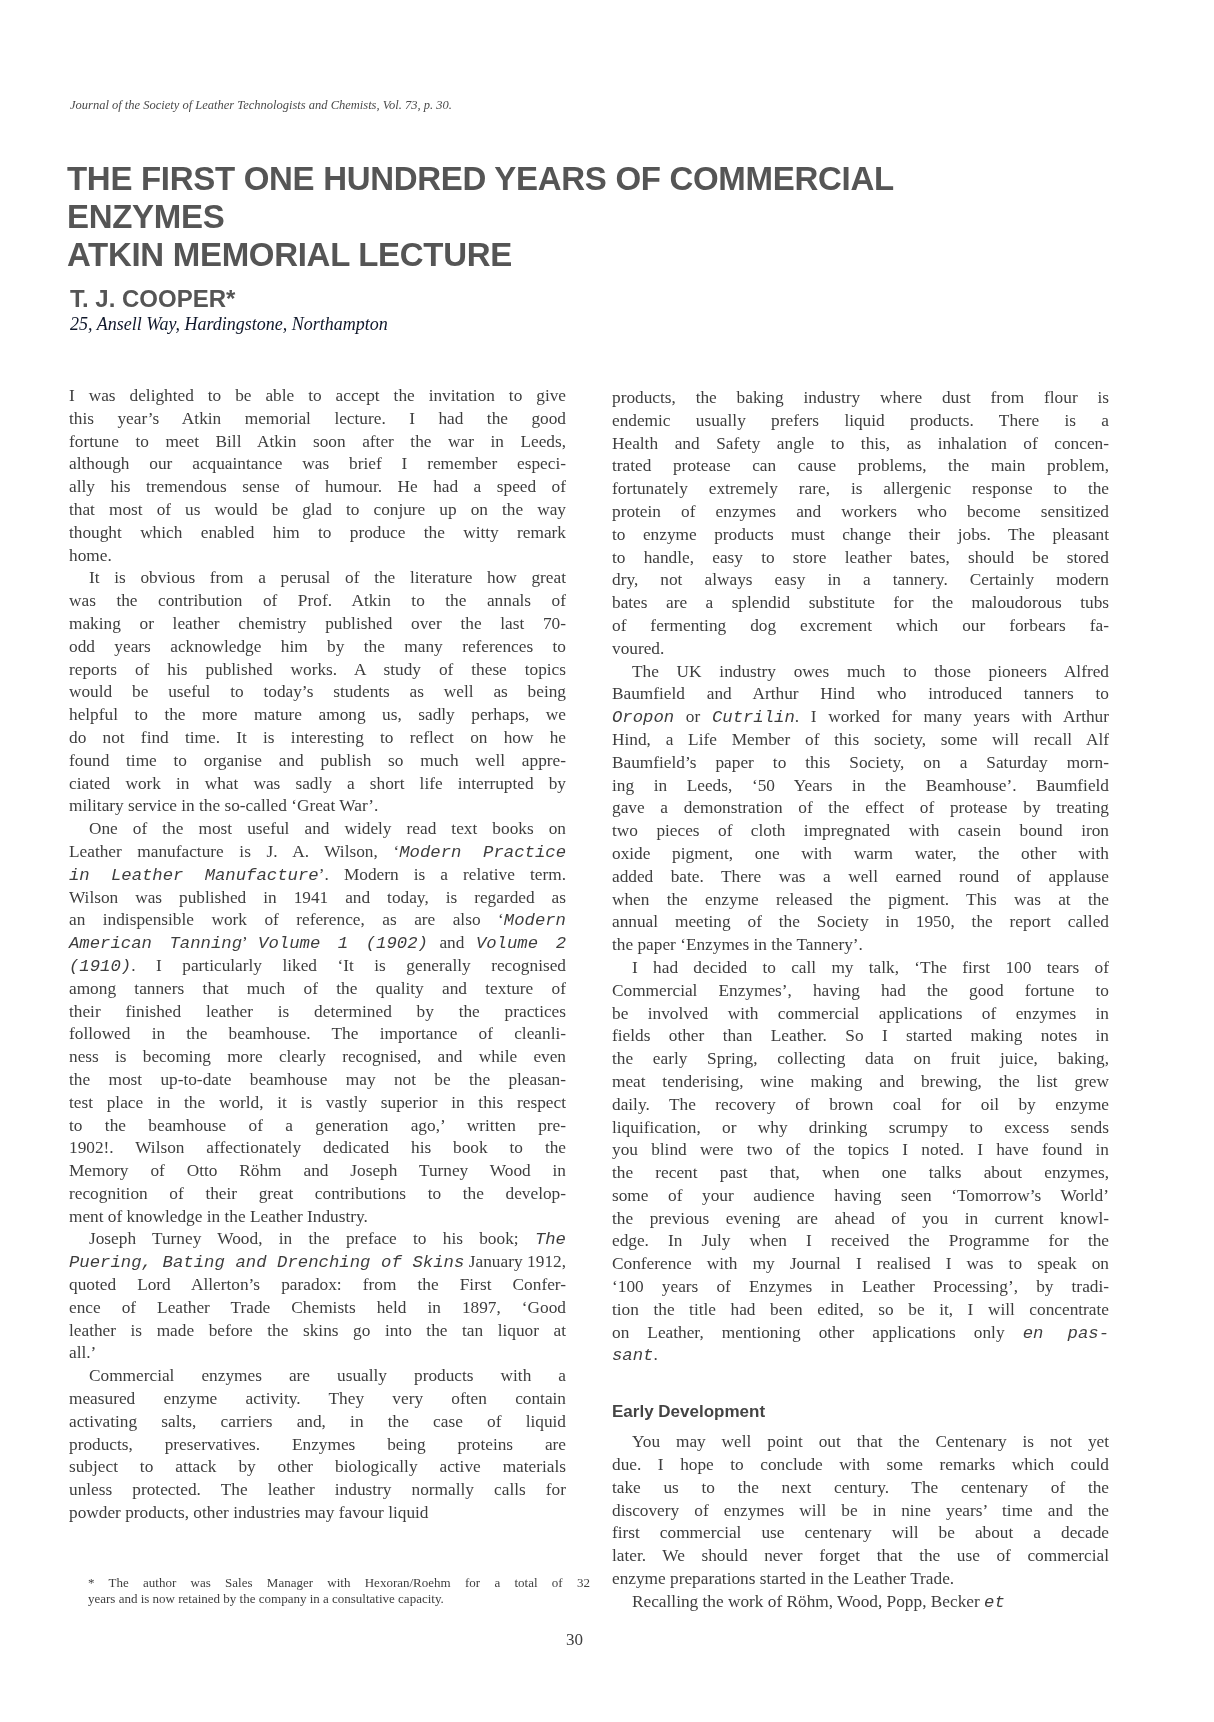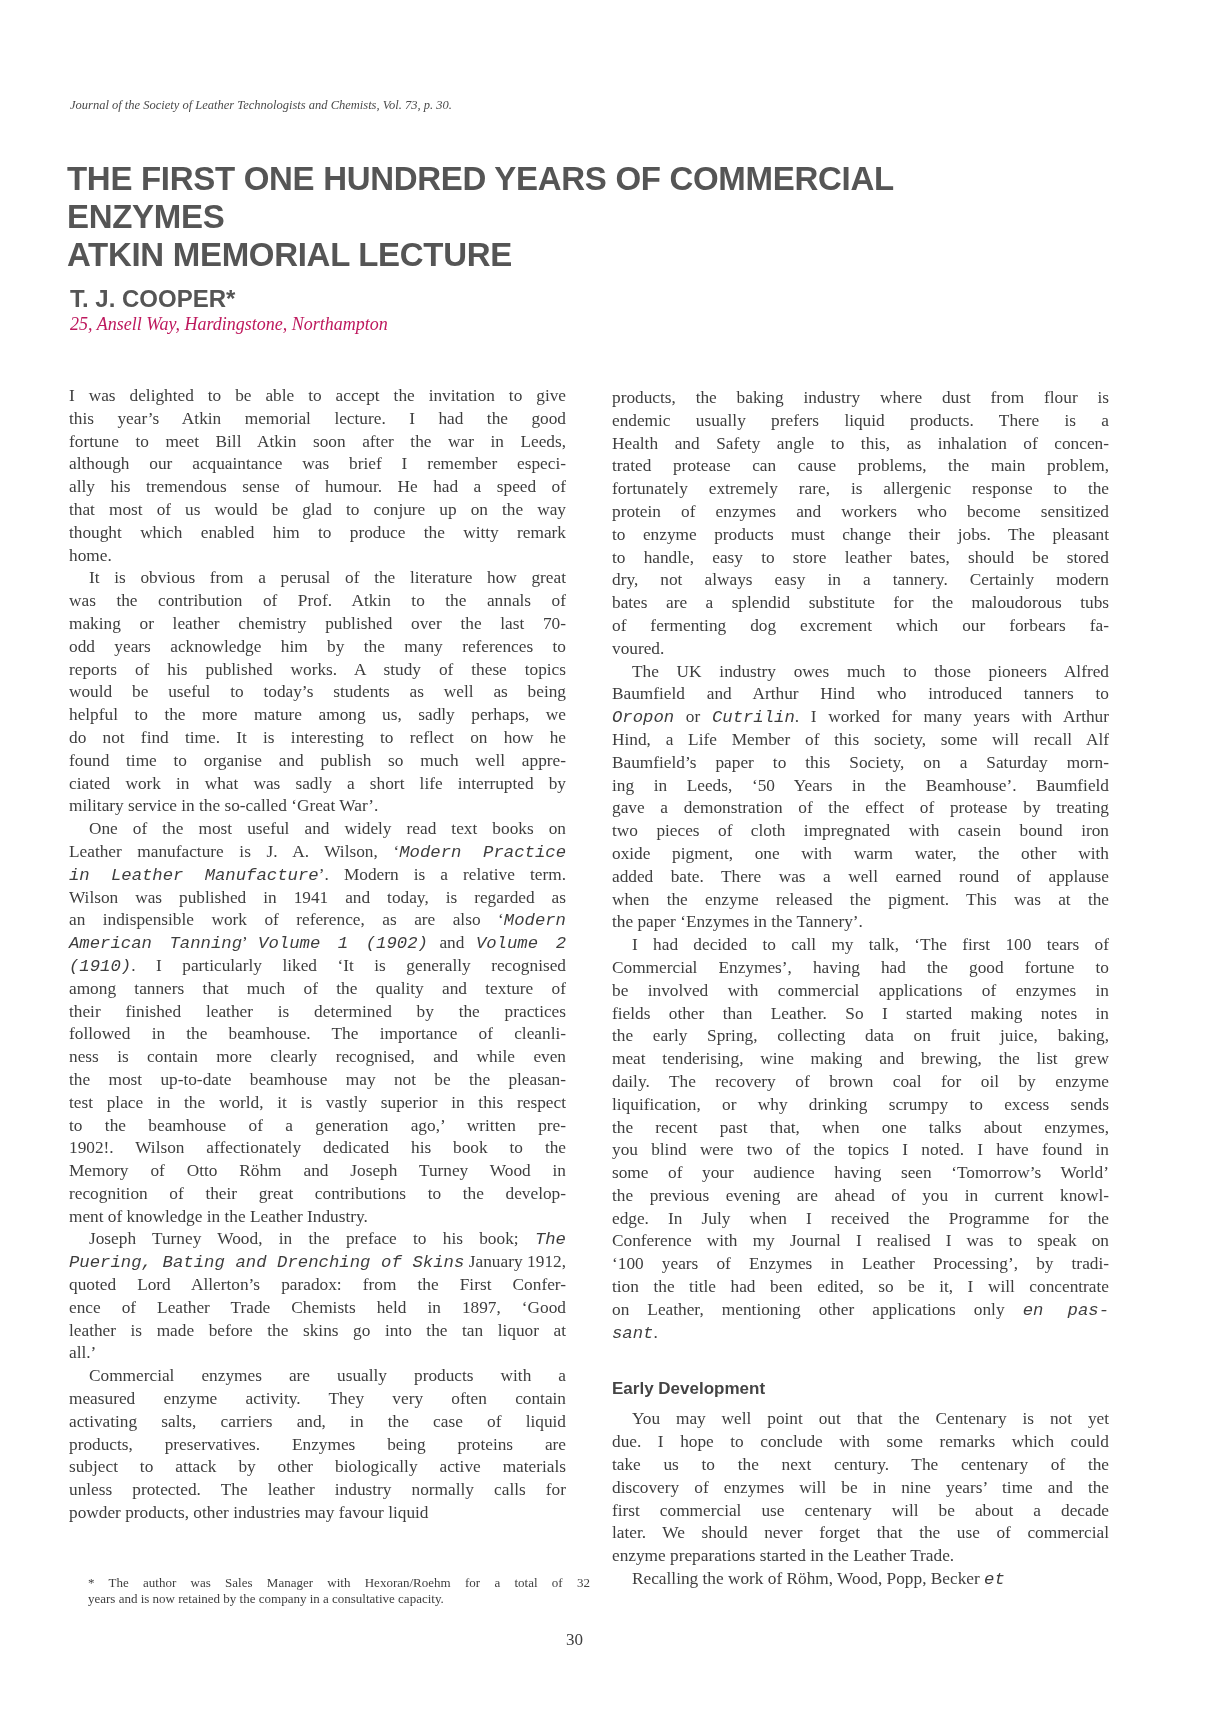--- a/index.html
+++ b/index.html
@@ -1,21 +1,21 @@
 <!DOCTYPE html>
 <html><head>
 <meta charset="utf-8">
 <style>
   html, body { margin: 0; padding: 0; background: #ffffff; }
   body { width: 1214px; height: 1722px; position: relative; overflow: hidden; color: #3a3a3a; }
   .running-head { position: absolute; left: 70px; top: 98px; font-family: "Liberation Serif", serif; font-style: italic; font-size: 12.5px; color: #4a4a4a; }
   .title { position: absolute; left: 67px; top: 160px; font-family: "Liberation Sans", sans-serif; font-weight: bold; font-size: 33px; line-height: 38px; color: #555555; letter-spacing: -0.3px; }
   .title div { white-space: nowrap; }
   .author { position: absolute; left: 70px; top: 285px; font-family: "Liberation Sans", sans-serif; font-weight: bold; font-size: 24px; color: #555555; }
-  .address { position: absolute; left: 70px; top: 314px; font-family: "Liberation Serif", serif; font-style: italic; font-size: 18px; color: #be185d; }
+  .address { position: absolute; left: 70px; top: 314px; font-family: "Liberation Serif", serif; font-style: italic; font-size: 18px; color: #0f172a; }
   .col { position: absolute; width: 497px; font-family: "Liberation Serif", serif; font-size: 17.3px; line-height: 22.8px; color: #3e3e3e; }
   .col-left { left: 69px; top: 385px; }
   .col-right { left: 612px; top: 387px; }
   .ln { display: block; white-space: nowrap; text-align: justify; text-align-last: justify; height: 22.8px; overflow: visible; }
   .ln.last { text-align-last: left; }
   .ln.indent { padding-left: 20px; }
   .heading { font-family: "Liberation Sans", sans-serif; font-weight: bold; font-size: 17px; color: #444; margin: 34px 0 8px 0; height: 22px; }
   .footnote { position: absolute; left: 64px; top: 1575px; width: 502px; font-family: "Liberation Serif", serif; font-size: 13px; line-height: 16px; color: #3e3e3e; margin-left: 24px; }
   .footnote .ln { height: 16px; }
   .page-num { position: absolute; left: 566px; top: 1630px; font-family: "Liberation Serif", serif; font-size: 17px; color: #3e3e3e; }
@@ -63,21 +63,21 @@
       <span class="ln indent">One of the most useful and widely read text books on</span>
       <span class="ln">Leather manufacture is J. A. Wilson, ‘<i>Modern Practice</i></span>
       <span class="ln"><i>in Leather Manufacture</i>’. Modern is a relative term.</span>
       <span class="ln">Wilson was published in 1941 and today, is regarded as</span>
       <span class="ln">an indispensible work of reference, as are also ‘<i>Modern</i></span>
       <span class="ln"><i>American Tanning</i>’ <i>Volume 1 (1902)</i> and <i>Volume 2</i></span>
       <span class="ln"><i>(1910)</i>. I particularly liked ‘It is generally recognised</span>
       <span class="ln">among tanners that much of the quality and texture of</span>
       <span class="ln">their finished leather is determined by the practices</span>
       <span class="ln">followed in the beamhouse. The importance of cleanli-</span>
-      <span class="ln">ness is contain more clearly recognised, and while even</span>
+      <span class="ln">ness is becoming more clearly recognised, and while even</span>
       <span class="ln">the most up-to-date beamhouse may not be the pleasan-</span>
       <span class="ln">test place in the world, it is vastly superior in this respect</span>
       <span class="ln">to the beamhouse of a generation ago,’ written pre-</span>
       <span class="ln">1902!. Wilson affectionately dedicated his book to the</span>
       <span class="ln">Memory of Otto Röhm and Joseph Turney Wood in</span>
       <span class="ln">recognition of their great contributions to the develop-</span>
       <span class="ln last">ment of knowledge in the Leather Industry.</span>
     </div>
     <div>
       <span class="ln indent">Joseph Turney Wood, in the preface to his book; <i>The</i></span>
@@ -117,33 +117,34 @@
       <span class="ln">Baumfield and Arthur Hind who introduced tanners to</span>
       <span class="ln"><i>Oropon</i> or <i>Cutrilin</i>. I worked for many years with Arthur</span>
       <span class="ln">Hind, a Life Member of this society, some will recall Alf</span>
       <span class="ln">Baumfield’s paper to this Society, on a Saturday morn-</span>
       <span class="ln">ing in Leeds, ‘50 Years in the Beamhouse’. Baumfield</span>
       <span class="ln">gave a demonstration of the effect of protease by treating</span>
       <span class="ln">two pieces of cloth impregnated with casein bound iron</span>
       <span class="ln">oxide pigment, one with warm water, the other with</span>
       <span class="ln">added bate. There was a well earned round of applause</span>
       <span class="ln">when the enzyme released the pigment. This was at the</span>
+      <span class="ln">annual meeting of the Society in 1950, the report called</span>
       <span class="ln last">the paper ‘Enzymes in the Tannery’.</span>
     </div>
     <div>
       <span class="ln indent">I had decided to call my talk, ‘The first 100 tears of</span>
       <span class="ln">Commercial Enzymes’, having had the good fortune to</span>
       <span class="ln">be involved with commercial applications of enzymes in</span>
       <span class="ln">fields other than Leather. So I started making notes in</span>
       <span class="ln">the early Spring, collecting data on fruit juice, baking,</span>
       <span class="ln">meat tenderising, wine making and brewing, the list grew</span>
       <span class="ln">daily. The recovery of brown coal for oil by enzyme</span>
       <span class="ln">liquification, or why drinking scrumpy to excess sends</span>
+      <span class="ln">you blind were two of the topics I noted. I have found in</span>
       <span class="ln">the recent past that, when one talks about enzymes,</span>
-      <span class="ln">you blind were two of the topics I noted. I have found in</span>
       <span class="ln">some of your audience having seen ‘Tomorrow’s World’</span>
       <span class="ln">the previous evening are ahead of you in current knowl-</span>
       <span class="ln">edge. In July when I received the Programme for the</span>
       <span class="ln">Conference with my Journal I realised I was to speak on</span>
       <span class="ln">‘100 years of Enzymes in Leather Processing’, by tradi-</span>
       <span class="ln">tion the title had been edited, so be it, I will concentrate</span>
       <span class="ln">on Leather, mentioning other applications only <i>en pas-</i></span>
       <span class="ln last"><i>sant</i>.</span>
     </div>
     <div class="heading">Early Development</div>

